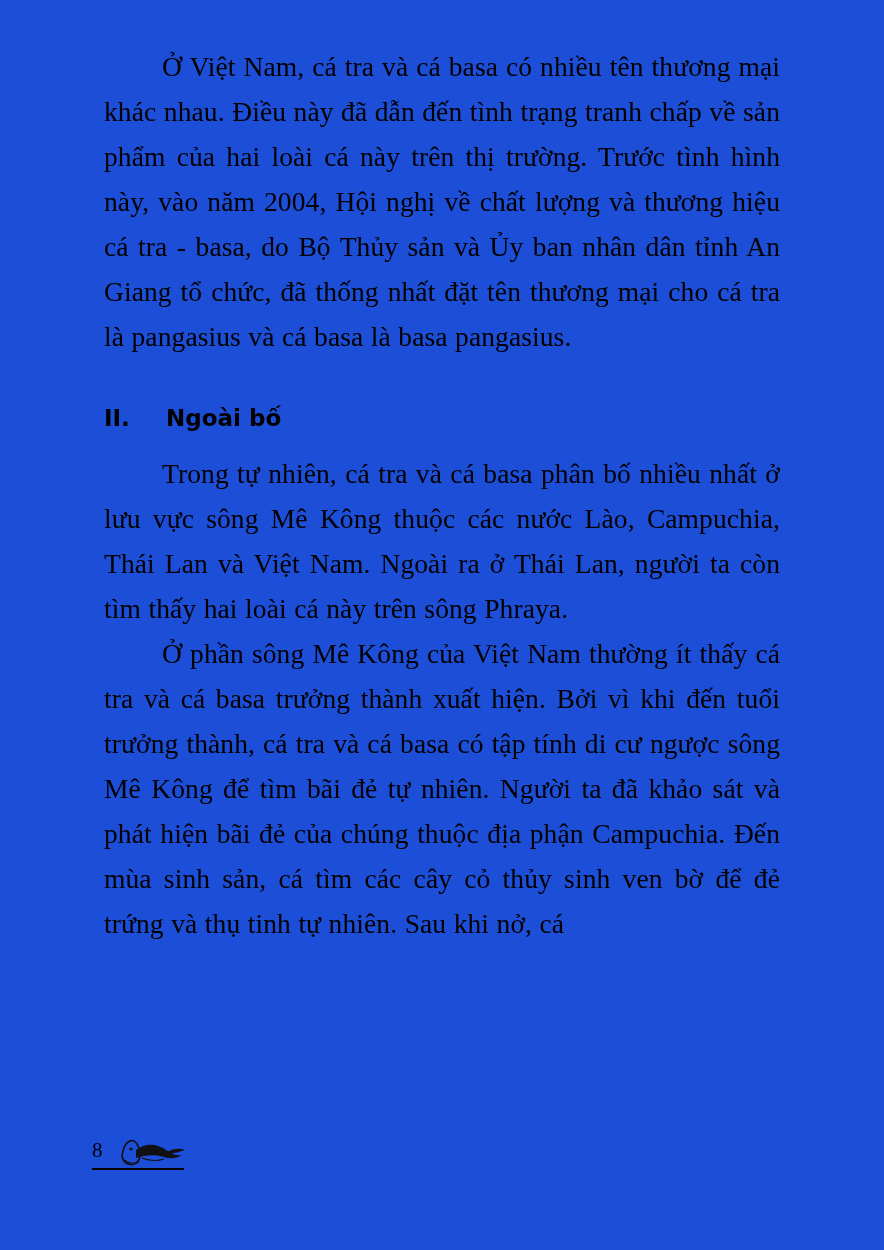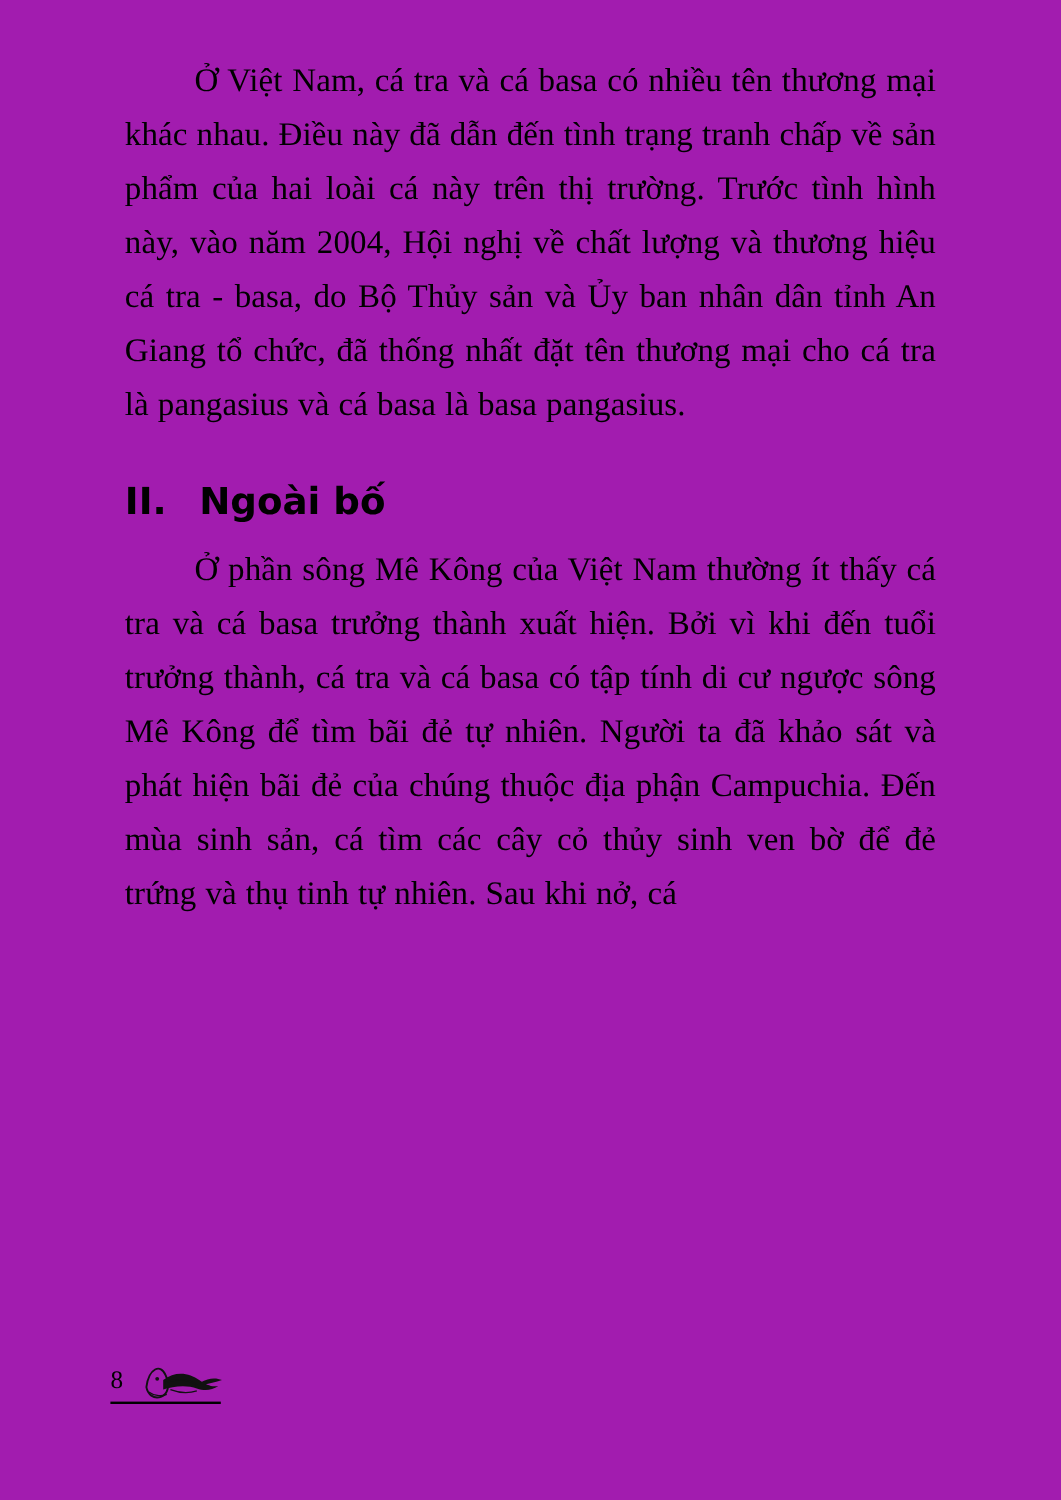--- a/index.html
+++ b/index.html
@@ -15,21 +15,21 @@
     font-family: "Liberation Serif", serif;
     color: #000000;
   }
 
   .page {
     position: absolute;
     left: 0;
     top: 0;
     width: 884px;
     height: 1250px;
-    background: #a21caf;
+    background: #1d4ed8;
   }
 
   .content {
     position: absolute;
     left: 104px;
     top: 44px;
     width: 676px;
   }
 
   p.para {
@@ -47,21 +47,21 @@
     width: 58px;
   }
 
   .section-heading {
     margin: 0;
     padding: 0;
     display: flex;
     align-items: baseline;
     font-family: "DejaVu Sans", sans-serif;
     font-weight: bold;
-    font-size: 31px;
+    font-size: 23px;
     line-height: 30px;
   }
   .section-heading .num {
     width: 62px;
     flex: 0 0 62px;
   }
   .section-heading .title {
     white-space: nowrap;
   }
 
@@ -111,20 +111,21 @@
 
     <div class="gap-before-heading"></div>
 
     <div class="section-heading">
       <span class="num">II.</span>
       <span class="title">Ngoài bố</span>
     </div>
 
     <div class="gap-after-heading"></div>
 
+    <p class="para"><span class="indent"></span><span>Trong tự nhiên, cá tra và cá basa phân bố nhiều nhất ở lưu vực sông Mê Kông thuộc các nước Lào, Campuchia, Thái Lan và Việt Nam. Ngoài ra ở Thái Lan, người ta còn tìm thấy hai loài cá này trên sông Phraya.</span></p>
 
     <p class="para"><span class="indent"></span><span>Ở phần sông Mê Kông của Việt Nam thường ít thấy cá tra và cá basa trưởng thành xuất hiện. Bởi vì khi đến tuổi trưởng thành, cá tra và cá basa có tập tính di cư ngược sông Mê Kông để tìm bãi đẻ tự nhiên. Người ta đã khảo sát và phát hiện bãi đẻ của chúng thuộc địa phận Campuchia. Đến mùa sinh sản, cá tìm các cây cỏ thủy sinh ven bờ để đẻ trứng và thụ tinh tự nhiên. Sau khi nở, cá</span></p>
 
   </div>
 
   <div class="footer">
     <div class="pageno">8</div>
     <div class="rule"></div>
     <div class="ornament">
       <svg width="80" height="44" viewBox="0 0 80 44" xmlns="http://www.w3.org/2000/svg">

